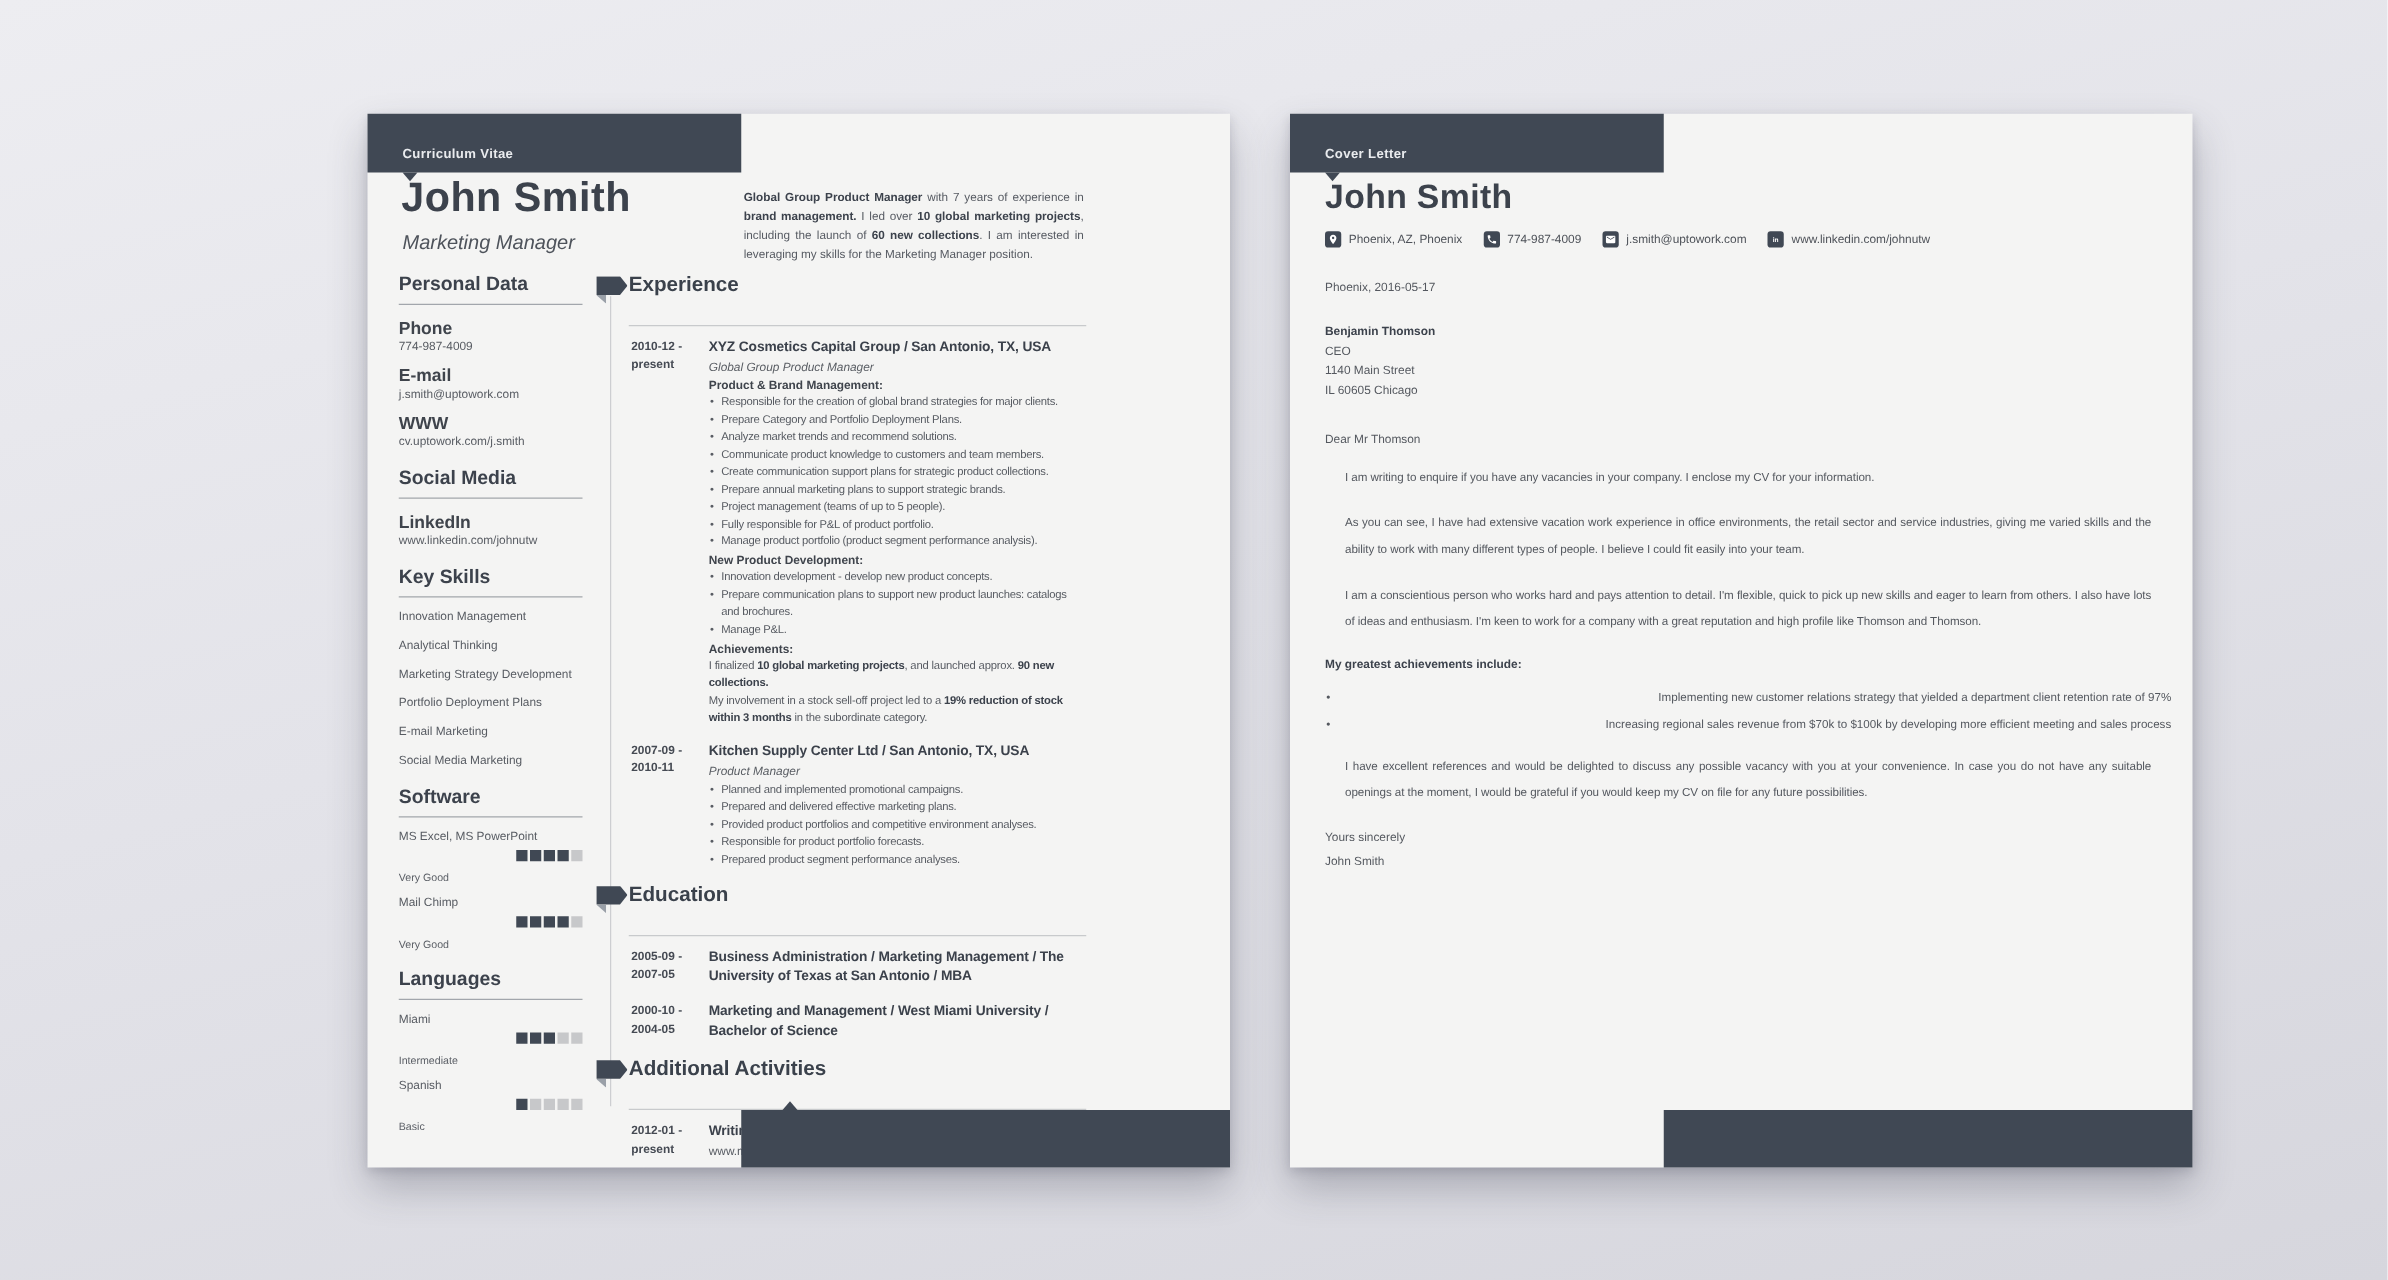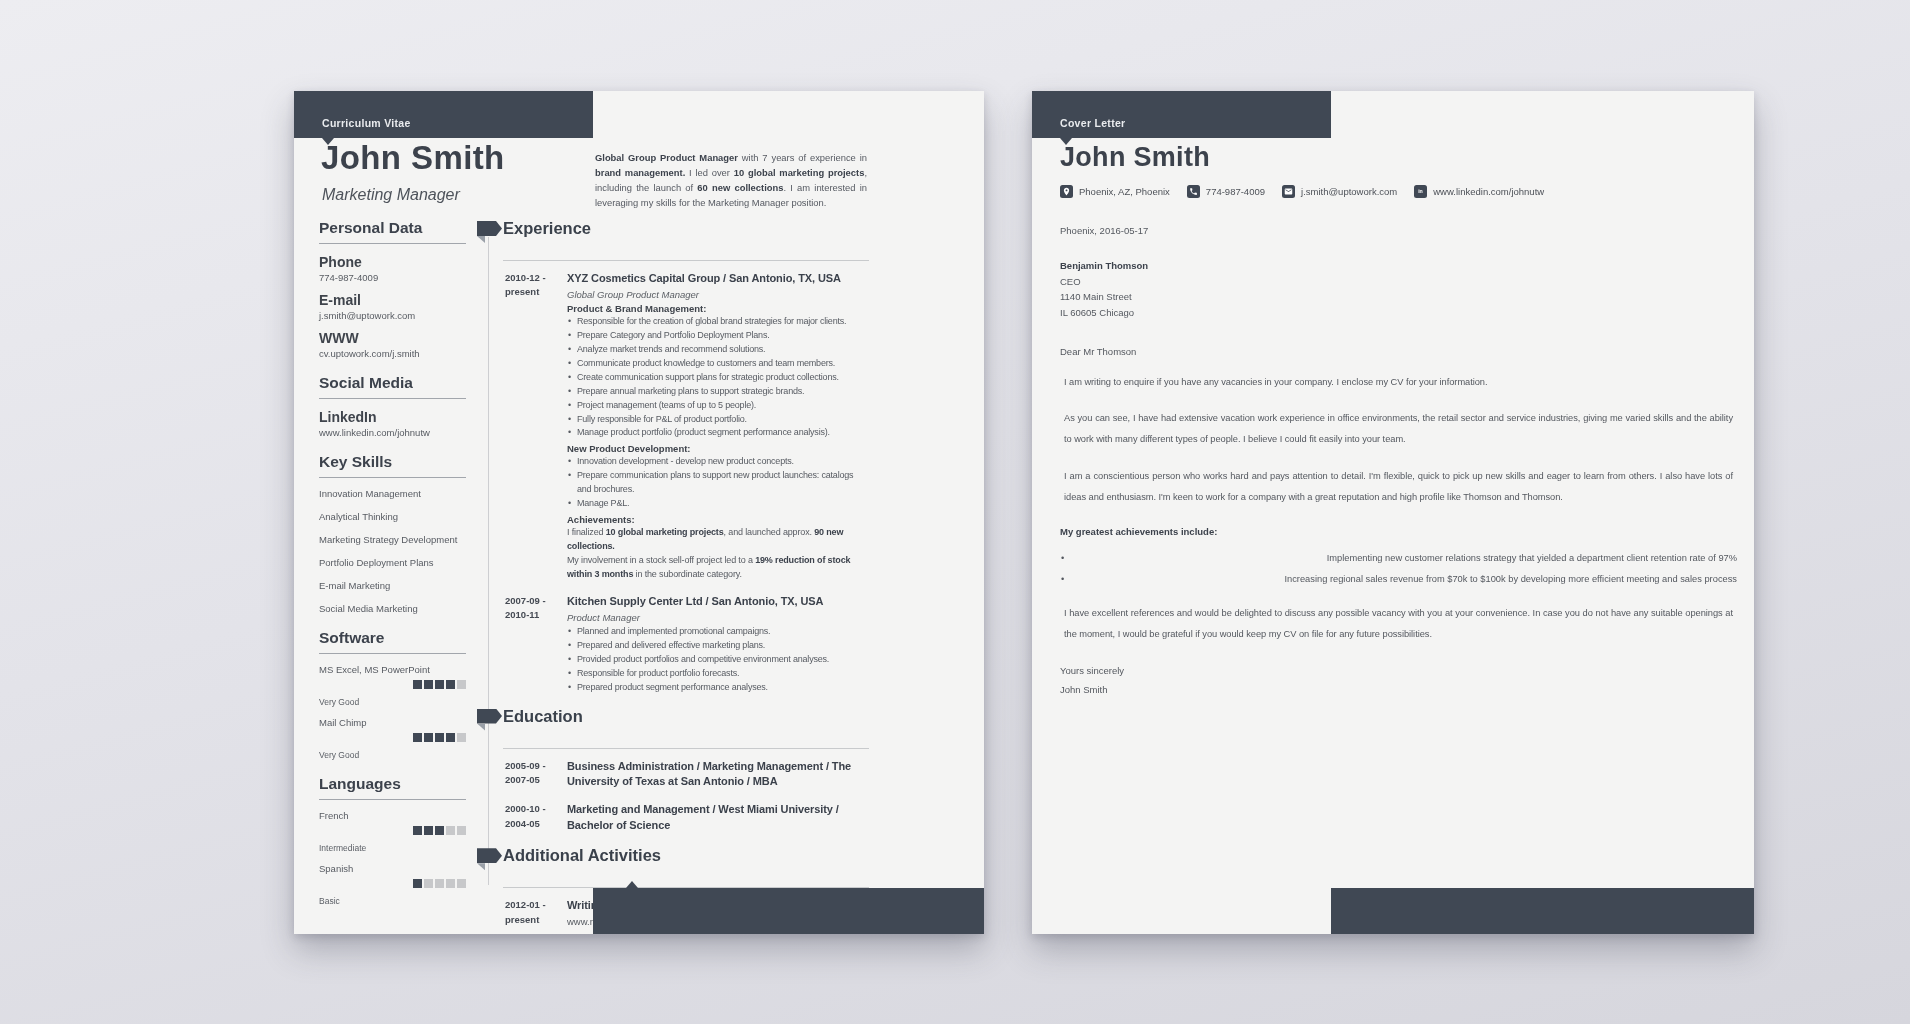--- a/index.html
+++ b/index.html
@@ -82,21 +82,21 @@
   .c-item{display:inline-flex;align-items:center;gap:6px;}
   .c-icon{width:13px;height:13px;border-radius:2.5px;background:var(--accent);
           display:inline-flex;align-items:center;justify-content:center;flex:none;}
   .c-icon svg{width:9px;height:9px;display:block;}
   .c-text{font-size:9.5px;color:#4d5158;white-space:nowrap;}
   .lt-date{margin-top:27px;font-size:9.5px;color:#54585f;}
   .lt-recipient{margin-top:22px;}
   .r-line{font-size:9.5px;color:#54585f;line-height:1.65;}
   .r-line.b{font-weight:bold;color:#3c424c;}
   .lt-salutation{margin-top:25px;font-size:9.5px;color:#54585f;}
-  .lt-para{margin:15px 4px 0;font-size:9.3px;color:#54585f;line-height:2.3;
+  .lt-para{margin:15px 16px 0;font-size:9.3px;color:#54585f;line-height:2.3;
            text-align:justify;letter-spacing:-.05px;}
   .lt-ach-head{margin-top:17px;font-size:9.5px;font-weight:bold;color:#3c424c;}
   .lt-achs{margin:13px 0 0;padding:0;list-style:none;text-align:right;}
   .lt-ach{font-size:9.3px;color:#54585f;line-height:1.8;padding-left:11px;position:relative;
           margin-bottom:5px;}
   .lt-ach::before{content:"•";position:absolute;left:1px;}
   .lt-signoff{margin-top:19px;}
   .s-line{font-size:9.5px;color:#54585f;margin-bottom:8px;}
 </style>
 </head>
@@ -167,21 +167,21 @@
               <span class="sq on"></span>
               <span class="sq on"></span>
               <span class="sq"></span>
             </div>
             <div class="rate-label">Very Good</div>
           </div>
         </section>
         <section class="sb-sec">
           <div class="sb-head">Languages</div>
           <div class="rate-item">
-            <div class="rate-name">French</div>
+            <div class="rate-name">Miami</div>
             <div class="rate-squares">
               <span class="sq on"></span>
               <span class="sq on"></span>
               <span class="sq on"></span>
               <span class="sq"></span>
               <span class="sq"></span>
             </div>
             <div class="rate-label">Intermediate</div>
           </div>
           <div class="rate-item">

